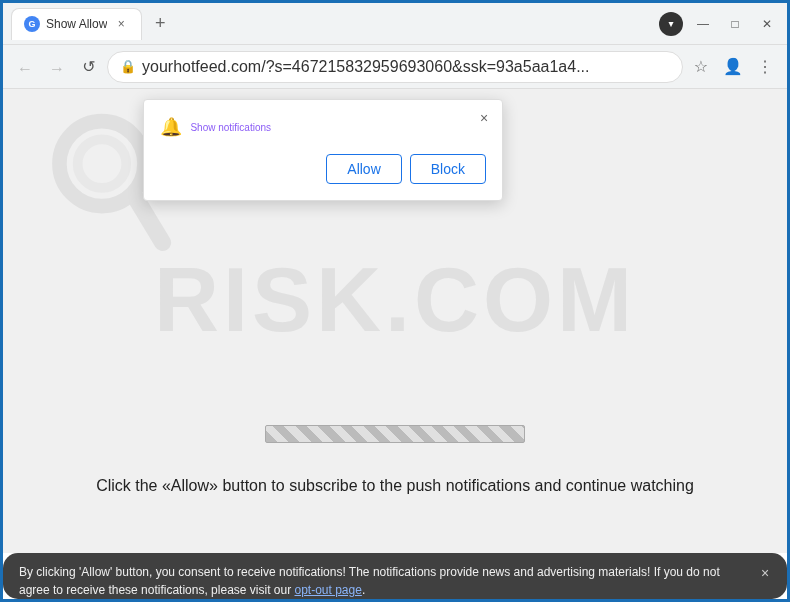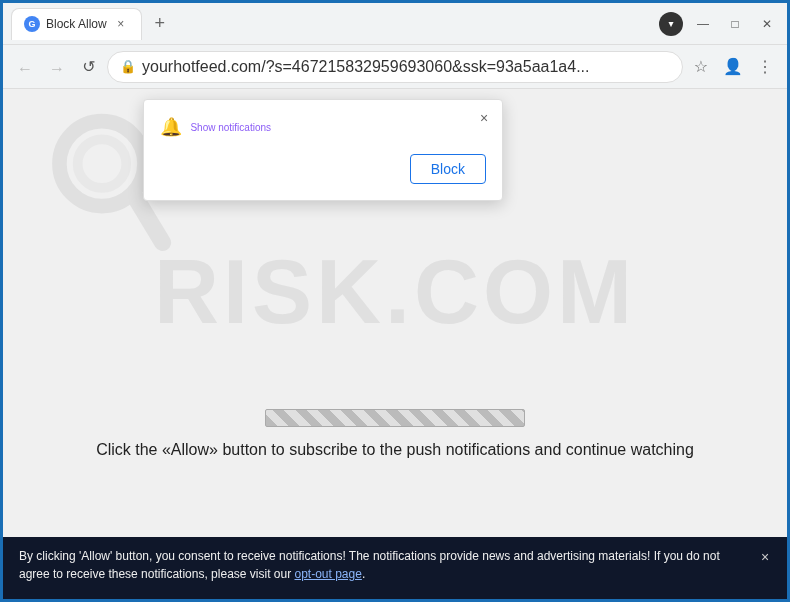--- a/index.html
+++ b/index.html
@@ -252,21 +252,21 @@
         #bbb 8px,
         #e0e0e0 8px,
         #e0e0e0 16px
       );
       border-radius: 2px;
     }
 
     
     .click-allow-text {
       position: absolute;
-      bottom: 78px;
+      bottom: 58px;
       left: 0;
       right: 0;
       text-align: center;
       font-size: 16px;
       color: #222;
       padding: 0 4px;
       z-index: 1;
     }
 
     
@@ -336,26 +336,27 @@
       background: #fff;
       color: #1a73e8;
     }
 
     .popup-btn.block-btn {
       color: #1a73e8;
     }
 
     
     .consent-bar {
-      background: #0f172a;
+      background: #404040;
       color: #eee;
       font-size: 12px;
-      padding: 10px 40px 16px 16px;
+      padding: 10px 40px 0 16px;
       line-height: 1.5;
       position: relative;
+      border-radius: 15px;
     }
 
     .consent-bar a {
       color: #8ab4f8;
       text-decoration: underline;
     }
 
     .consent-close {
       position: absolute;
       top: 10px;
@@ -374,21 +375,21 @@
 <body>
 
 <div class="browser-window">
 
   <div class="title-bar">
     <div class="tab-area">
       <div class="tab">
         <div class="tab-favicon">
           <span>G</span>
         </div>
-        <span class="tab-title">Block Allow</span>
+        <span class="tab-title">Show Allow</span>
         <span class="tab-close">×</span>
       </div>
       <div class="new-tab-btn">+</div>
     </div>
     <div class="tab-dropdown">
       <span>▾</span>
     </div>
     <div class="window-controls">
       <div class="win-control">—</div>
       <div class="win-control">□</div>
@@ -435,20 +436,21 @@
 
     <div class="watermark">RISK.COM</div>
 
     <div class="notification-popup">
       <div class="popup-close">×</div>
       <div class="popup-notification-row">
         <span class="bell-icon">🔔</span>
         <span class="popup-notification-text">Show notifications</span>
       </div>
       <div class="popup-buttons">
+        <button class="popup-btn">Allow</button>
         <button class="popup-btn block-btn">Block</button>
       </div>
     </div>
 
     <div class="progress-bar-wrap">
       <div class="progress-bar"></div>
     </div>
 
     <div class="click-allow-text">
       <span>Click the «Allow» button to subscribe to the push notifications and continue watching</span>

